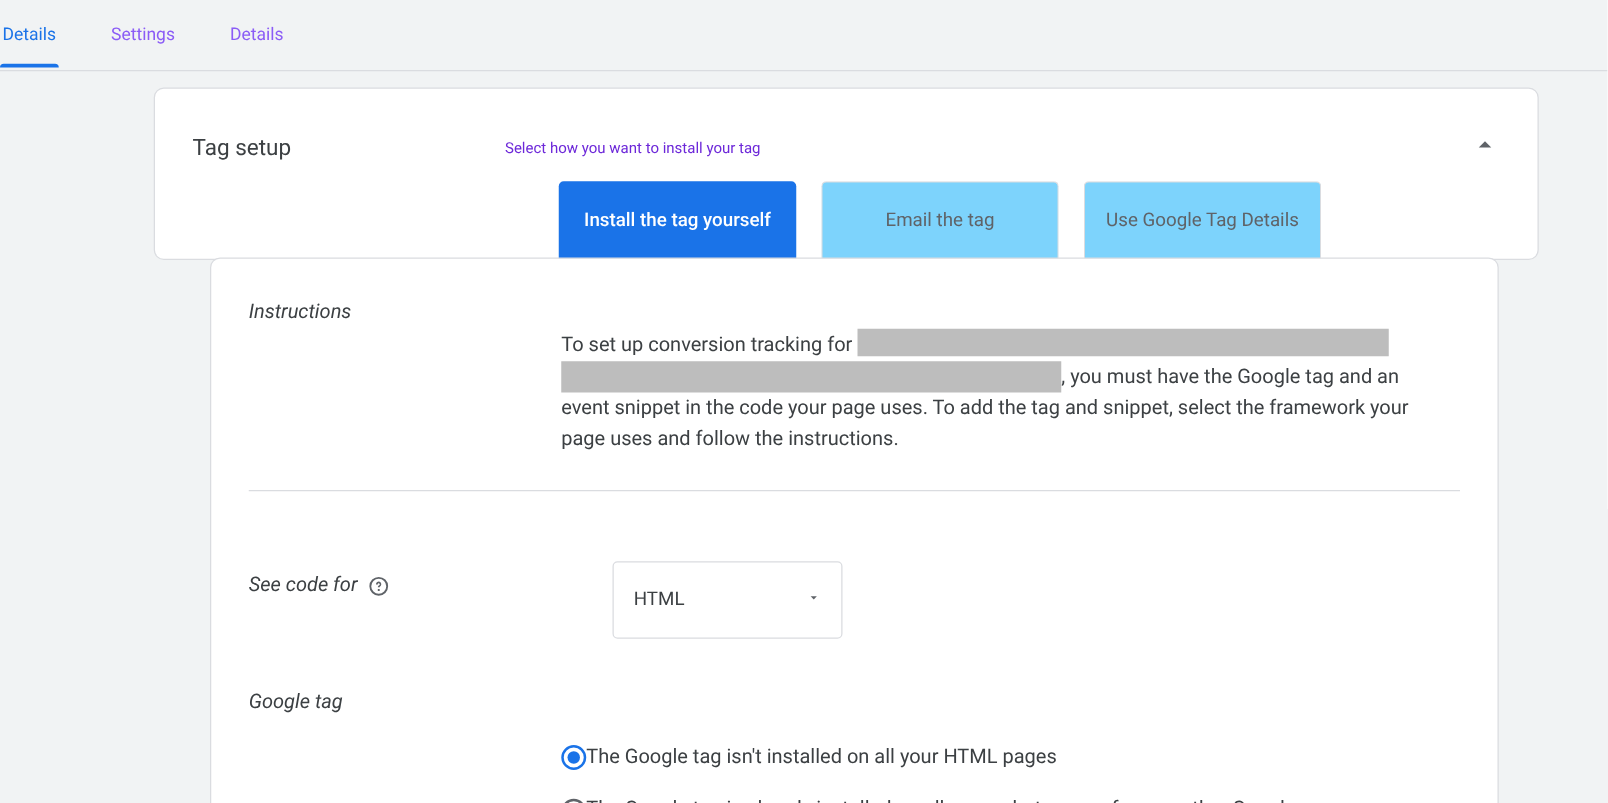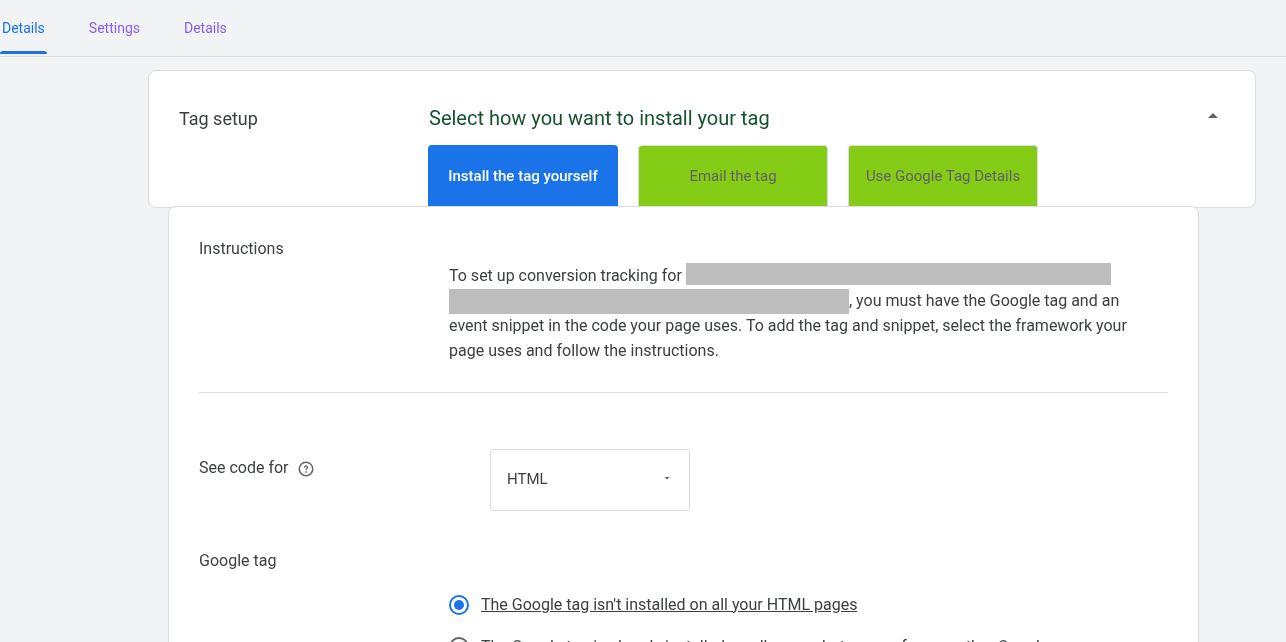--- a/index.html
+++ b/index.html
@@ -38,41 +38,41 @@
     left: 0;
     right: 0;
     bottom: 0;
     height: 3px;
     background: #1a73e8;
     border-radius: 3px 3px 0 0;
   }
 
   .card {
     position: absolute;
-    left: 148px;
+    left: 123px;
     top: 70px;
     width: 1108px;
     background: #fff;
     border: 1px solid #dadce0;
     border-radius: 8px;
   }
   .card-header {
     display: flex;
     align-items: center;
     padding: 20px 30px 0 30px;
     height: 74px;
   }
   .card-title {
     font-size: 18px;
     color: #3c4043;
     width: 250px;
   }
   .card-sub {
-    font-size: 20px;
-    color: #14532d;
+    font-size: 12px;
+    color: #6d28d9;
     margin-right: auto;
   }
   .chevron {
     color: #5f6368;
     cursor: pointer;
   }
 
   .method-tabs {
     display: flex;
     gap: 20px;
@@ -88,23 +88,24 @@
     text-align: center;
     font-size: 15px;
     line-height: 1.4;
     border-radius: 4px 4px 0 0;
     cursor: pointer;
   }
   .method-tab.primary {
     background: #1a73e8;
     color: #fff;
     font-weight: 500;
+    margin-left: 44px;
   }
   .method-tab.secondary {
-    background: #84cc16;
+    background: #7dd3fc;
     color: #5f6368;
     border: 1px solid #dadce0;
     border-bottom: none;
   }
 
   .inner-card {
     position: absolute;
     left: 168px;
     top: 206px;
     width: 1031px;
@@ -118,20 +119,21 @@
     padding-top: 32px;
     padding-bottom: 8px;
   }
   .section-label {
     width: 250px;
     font-size: 16px;
     color: #3c4043;
     display: flex;
     align-items: flex-start;
     gap: 8px;
+    font-style: italic;
   }
   .section-body {
     flex: 1;
     font-size: 16px;
     color: #3c4043;
     line-height: 1.55;
     padding-right: 20px;
     margin-top: 24px;
   }
   .divider {
@@ -151,21 +153,21 @@
     width: 400px;
     height: 25px;
     background: #bdbdbd;
     vertical-align: middle;
   }
   .help-icon {
     display: inline-flex;
     margin-top: 2px;
   }
   .select {
-    width: 200px;
+    width: 184px;
     height: 62px;
     border: 1px solid #dadce0;
     border-radius: 4px;
     display: flex;
     align-items: center;
     padding: 0 16px;
     justify-content: space-between;
     cursor: pointer;
     font-size: 15px;
     color: #3c4043;
@@ -175,24 +177,23 @@
   }
 
   .radio-group {
     margin-top: 18px;
     display: flex;
     flex-direction: column;
     gap: 18px;
   }
   .radio-row {
     display: flex;
-    align-items: flex-start;
-    gap: 12px;
-    cursor: pointer;
-    text-decoration: underline;
+    align-items: center;
+    gap: 0;
+    cursor: pointer;
   }
   .radio {
     width: 20px;
     height: 20px;
     border-radius: 50%;
     border: 2px solid #5f6368;
     flex: 0 0 20px;
     position: relative;
     margin-top: 2px;
   }

